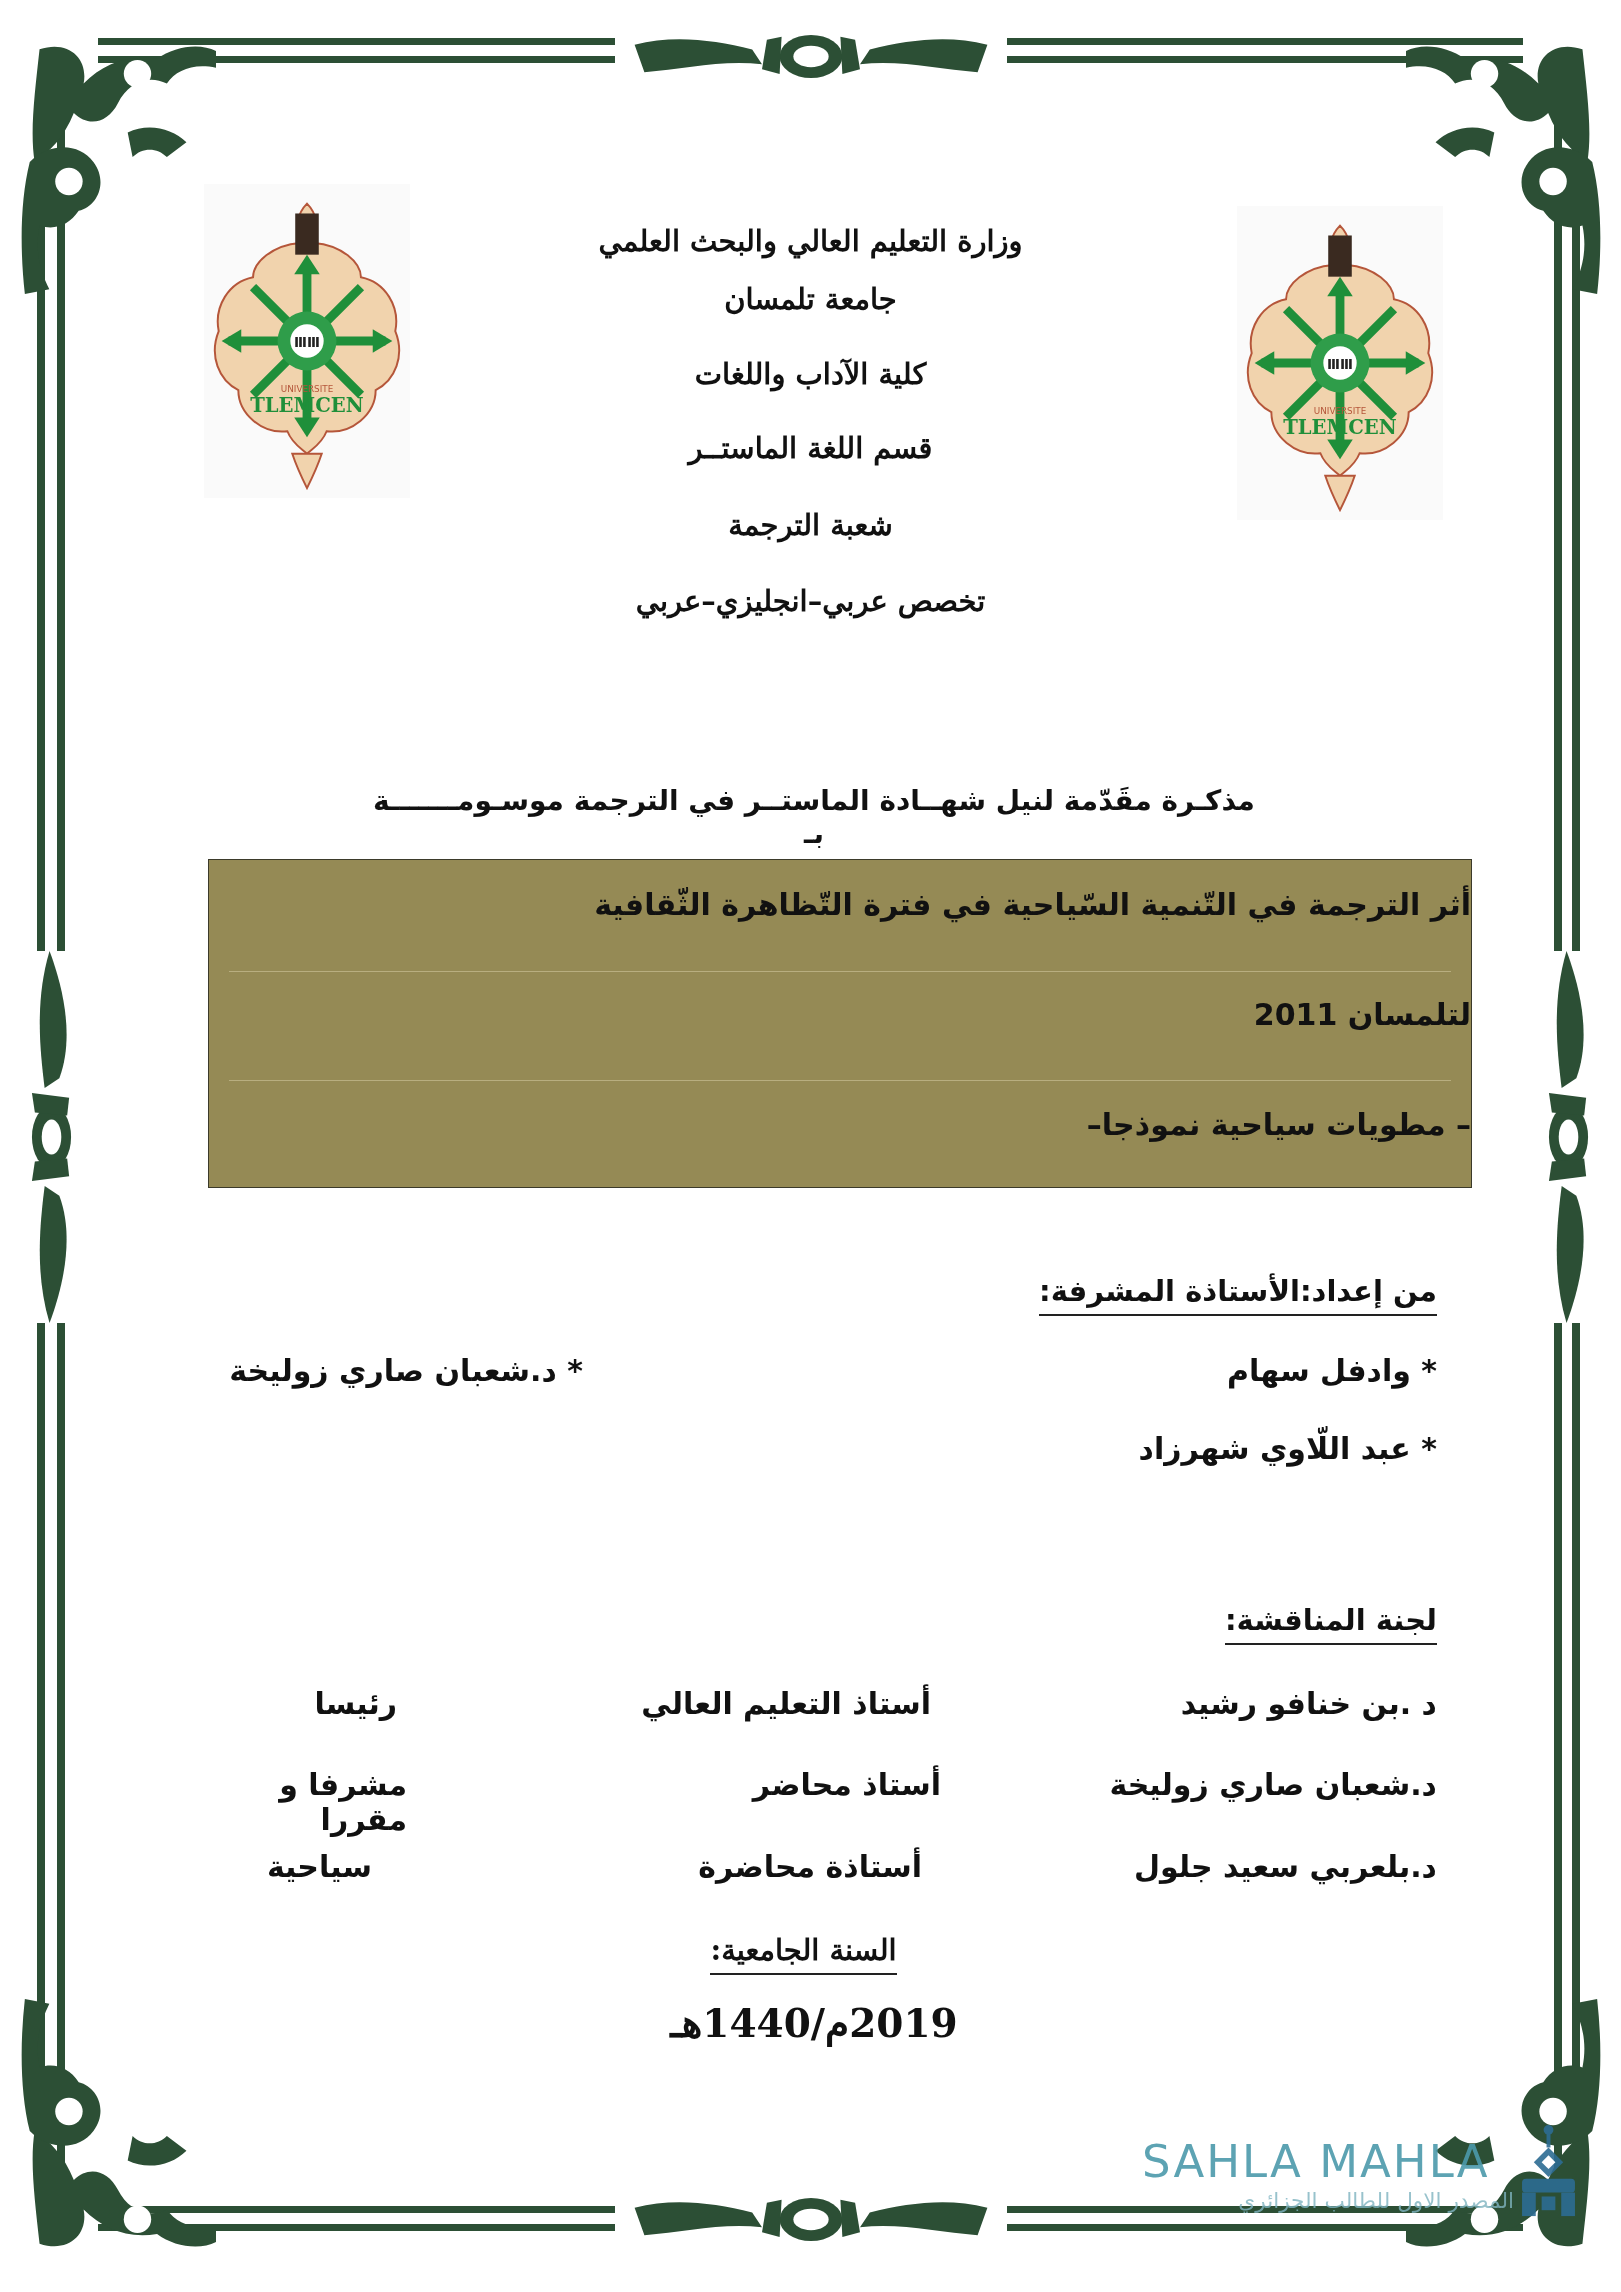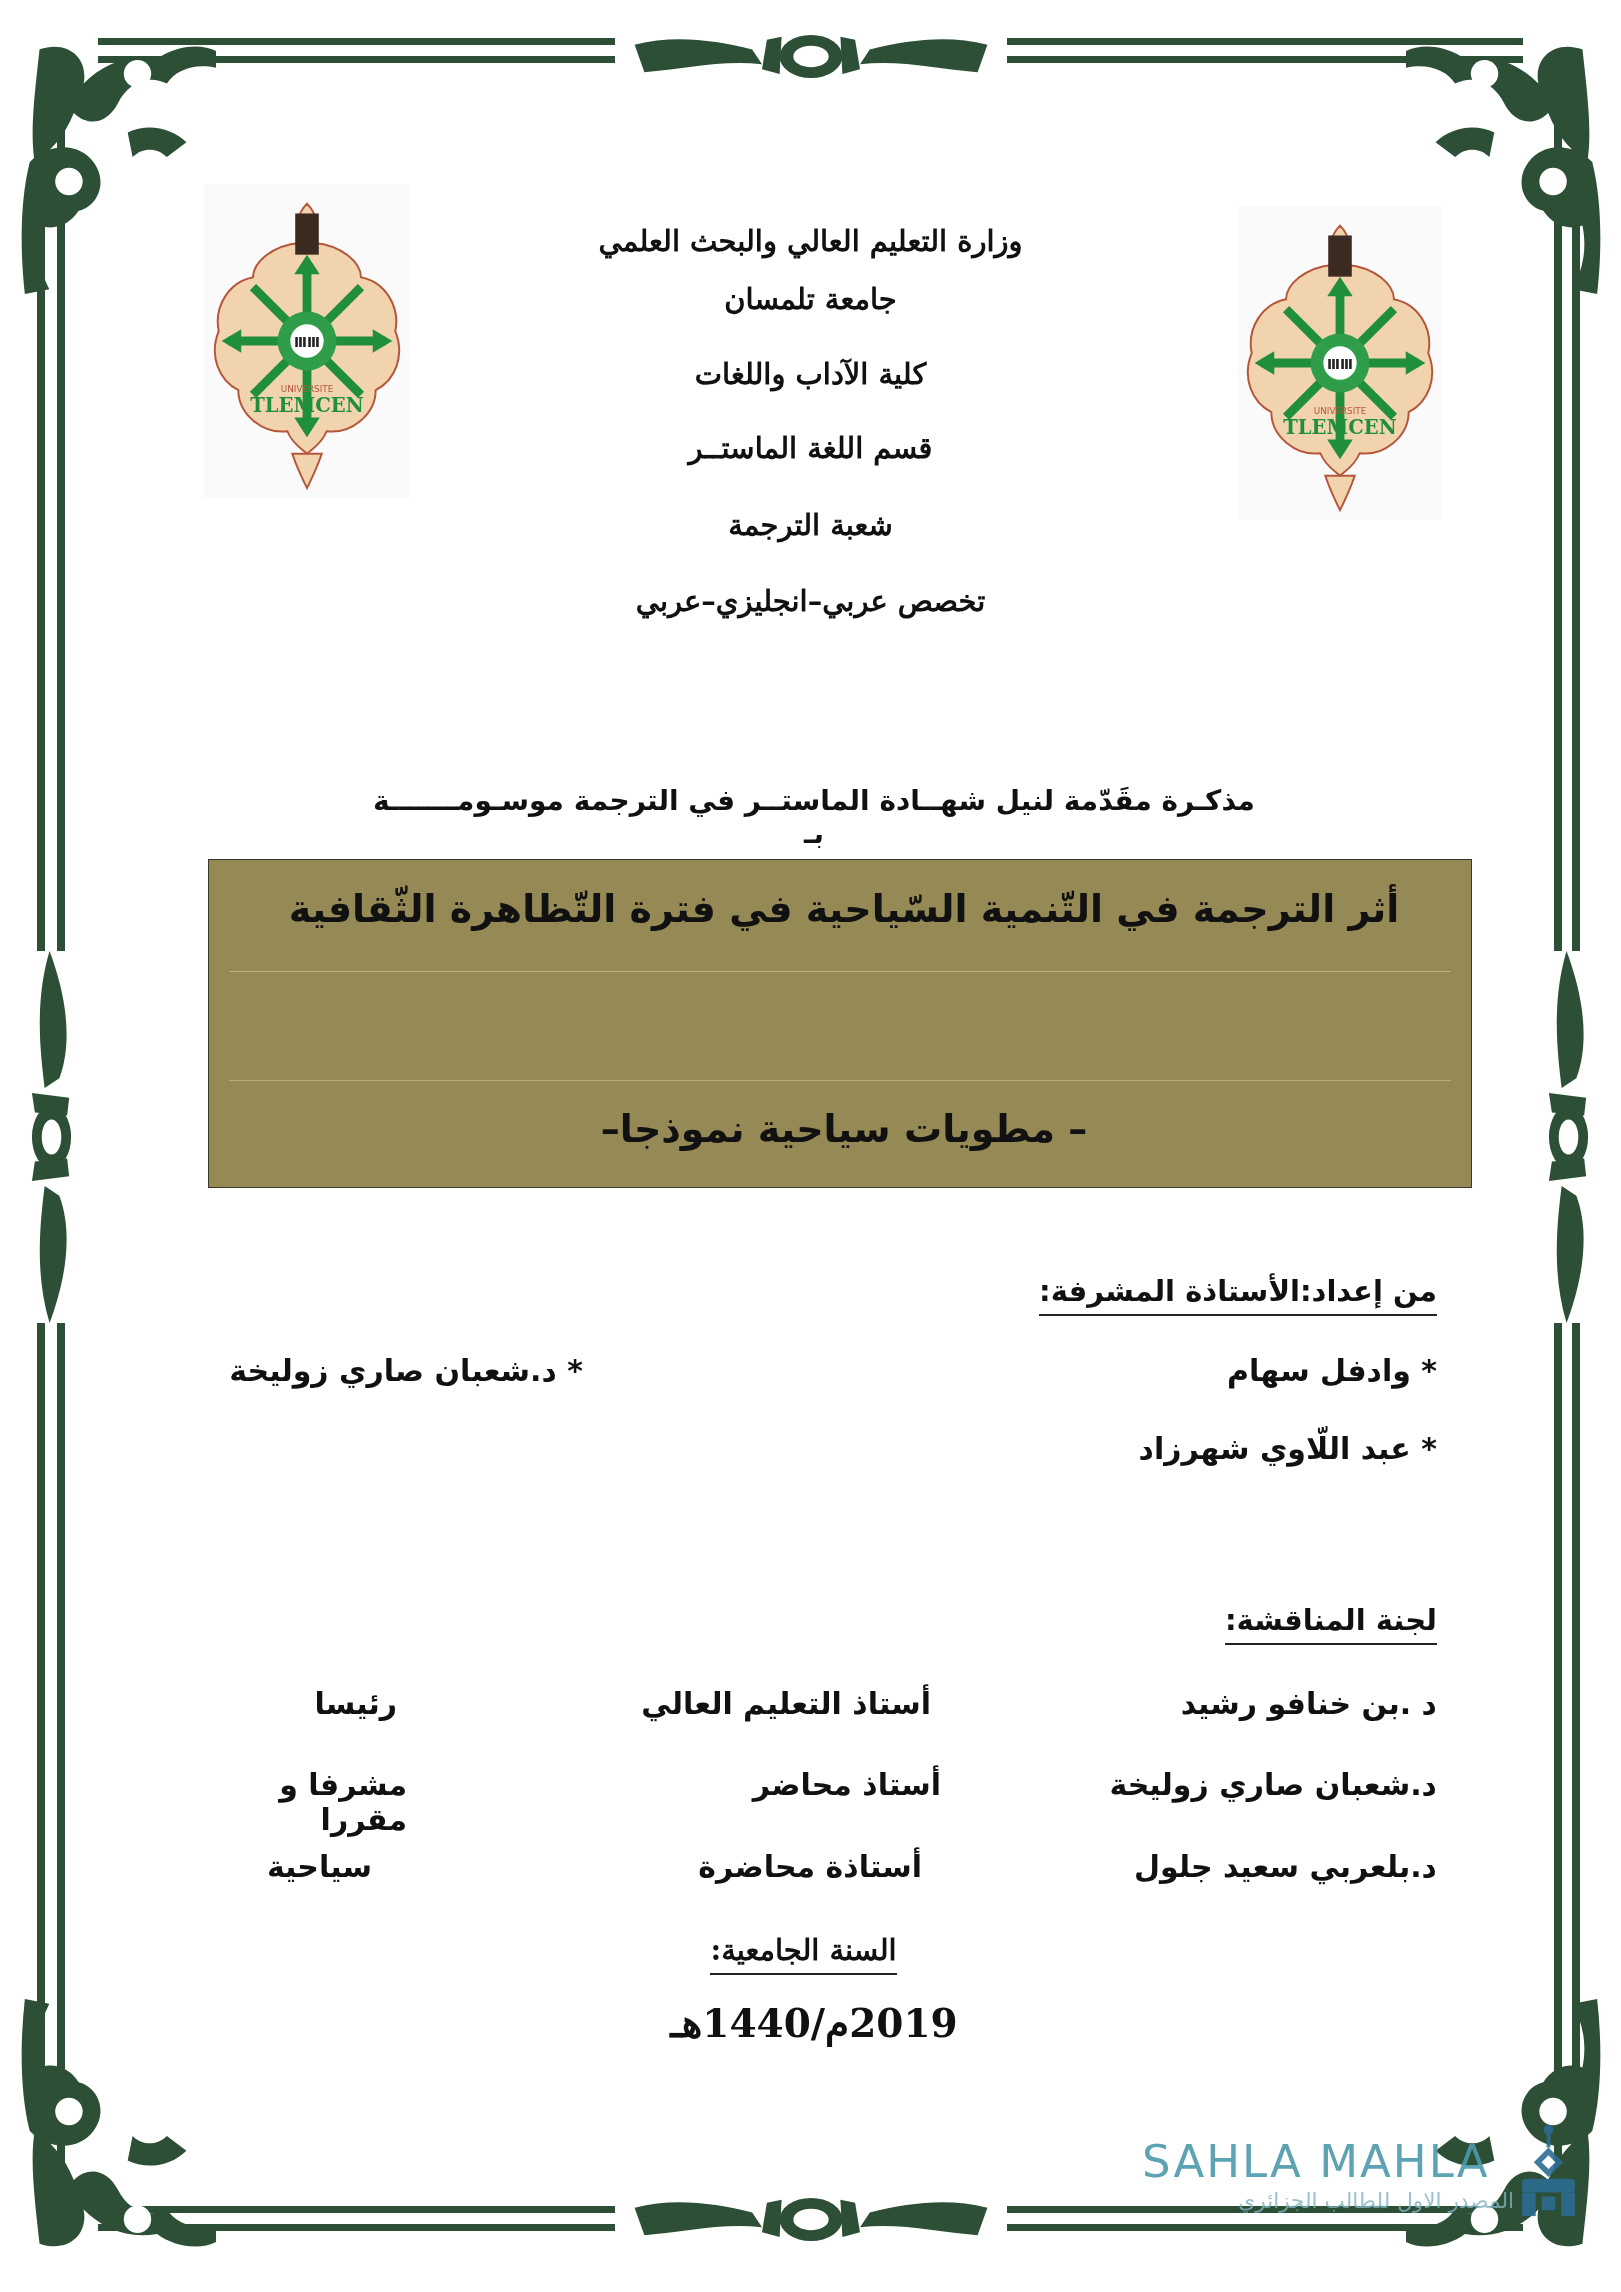--- a/index.html
+++ b/index.html
@@ -6,22 +6,22 @@
   body { width:1621px; height:2293px; position:relative; overflow:hidden;
          font-family:"DejaVu Serif", "Liberation Serif", serif; color:#111; }
   .abs { position:absolute; }
   .frame-line { position:absolute; background:#2c4f35; }
   .ornament { position:absolute; }
   .center-line { position:absolute; left:0; width:1621px; text-align:center; direction:rtl; }
   .hdr { font-weight:bold; font-size:29px; }
   .intro { font-weight:bold; font-size:28px; letter-spacing:1px; }
   .title-box { position:absolute; left:208px; top:859px; width:1264px; height:329px;
                background:#958a55; border:1px solid #3b3a2a; box-sizing:border-box; }
-  .title-line { position:absolute; left:8px; right:0; text-align:center; direction:rtl;
-                font-weight:bold; font-size:38px; color:#111;
+  .title-line { position:absolute; left:8px; right:0; direction:rtl;
+                font-weight:bold; font-size:30px; color:#111;
                 font-family:"DejaVu Sans", "Liberation Sans", sans-serif; }
   .title-sep { position:absolute; left:19.6px; right:19.6px; height:1px; background:#b8ae80; }
   .rtl { direction:rtl; text-align:right; font-family:"DejaVu Sans", "Liberation Sans", sans-serif; font-weight:bold; }
   .lbl { font-size:29px; }
   .uline { border-bottom:2.9px solid #222; padding-bottom:5.9px; }
   .row-text { font-size:30px; }
   .logo { position:absolute; }
   .wm { position:absolute; left:1142px; top:2135px; font-family:"DejaVu Sans","Liberation Sans",sans-serif;
         color:#4c9aab; font-size:45px; letter-spacing:2px; opacity:0.9; }
   .wm-sub { position:absolute; left:1142px; top:2188px; direction:rtl; width:372px; text-align:right;
@@ -182,20 +182,21 @@
   <div class="center-line hdr" style="top:431px;">قسم اللغة الماستــر</div>
   <div class="center-line hdr" style="top:508px;">شعبة الترجمة</div>
   <div class="center-line hdr" style="top:584px;">تخصص عربي–انجليزي–عربي</div>
 </div>
 
 <div class="abs intro rtl" style="left:363px; top:784px; width:902px; text-align:center;">مذكـرة مقَدّمة لنيل شهــادة الماستــر في الترجمة موسـومـــــــة بـ</div>
 
 <div class="title-box">
   <div class="title-line" style="top:27.4px;">أثر الترجمة في التّنمية السّياحية في فترة التّظاهرة الثّقافية</div>
   <div class="title-sep" style="top:111px;"></div>
+  <div class="title-line" style="top:137px;">لتلمسان 2011</div>
   <div class="title-sep" style="top:220px;"></div>
   <div class="title-line" style="top:247px;">– مطويات سياحية نموذجا–</div>
 </div>
 
 <div>
   <div class="abs rtl lbl" style="right:184px; top:1274px;">
     <span class="uline">من إعداد:الأستاذة المشرفة:</span>
   </div>
   <div class="abs rtl row-text" style="right:184px; top:1353px;">* وادفل سهام</div>
   <div class="abs rtl row-text" style="right:184px; top:1431px;margin-left:16px;">* عبد اللّاوي شهرزاد</div>

